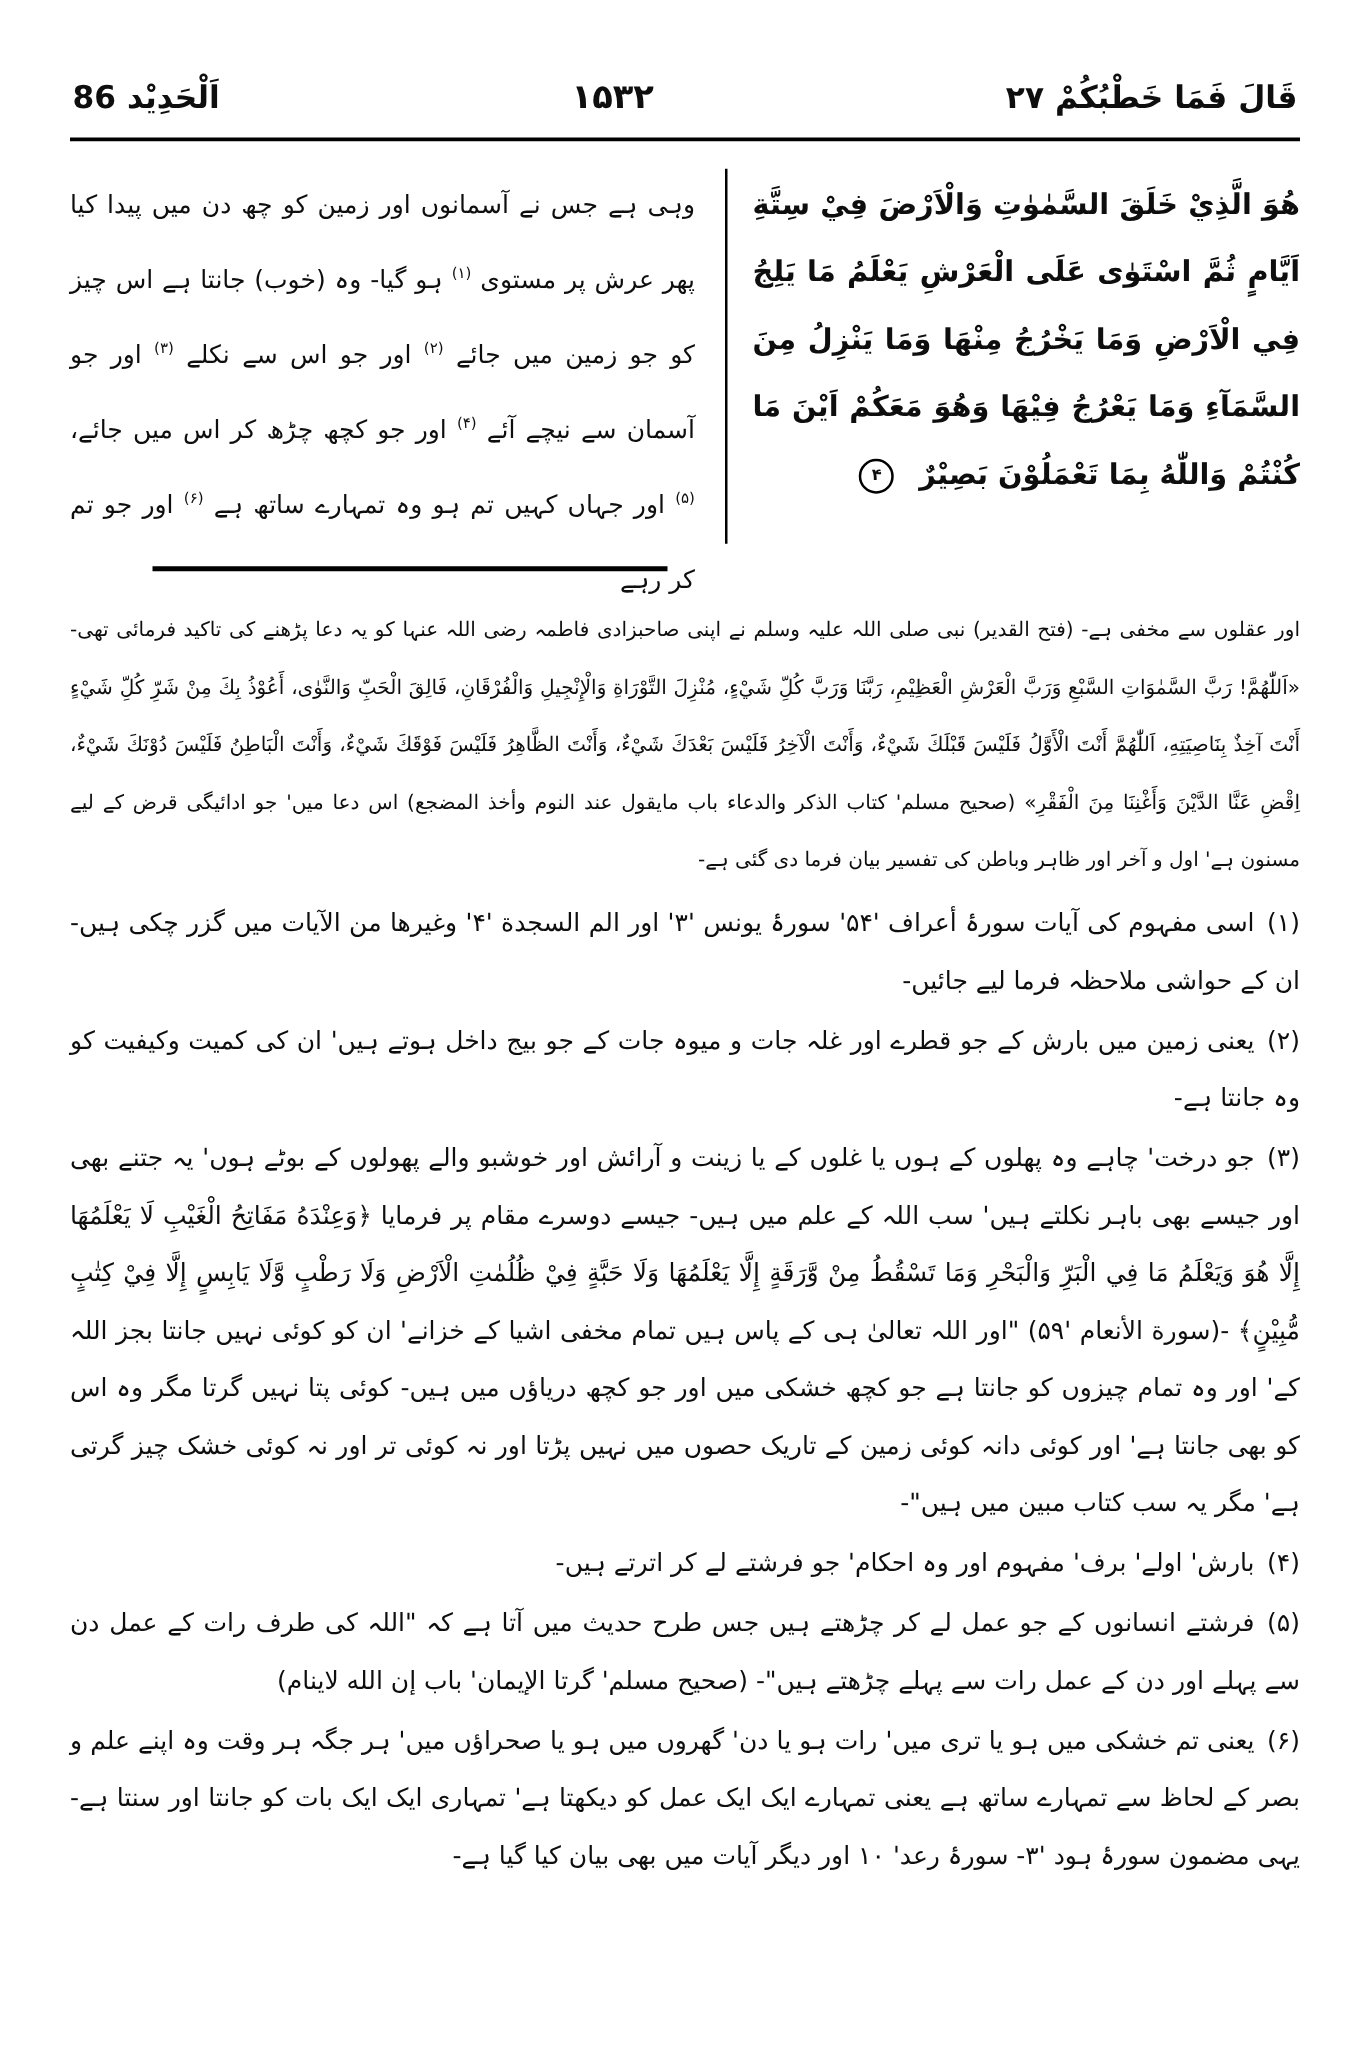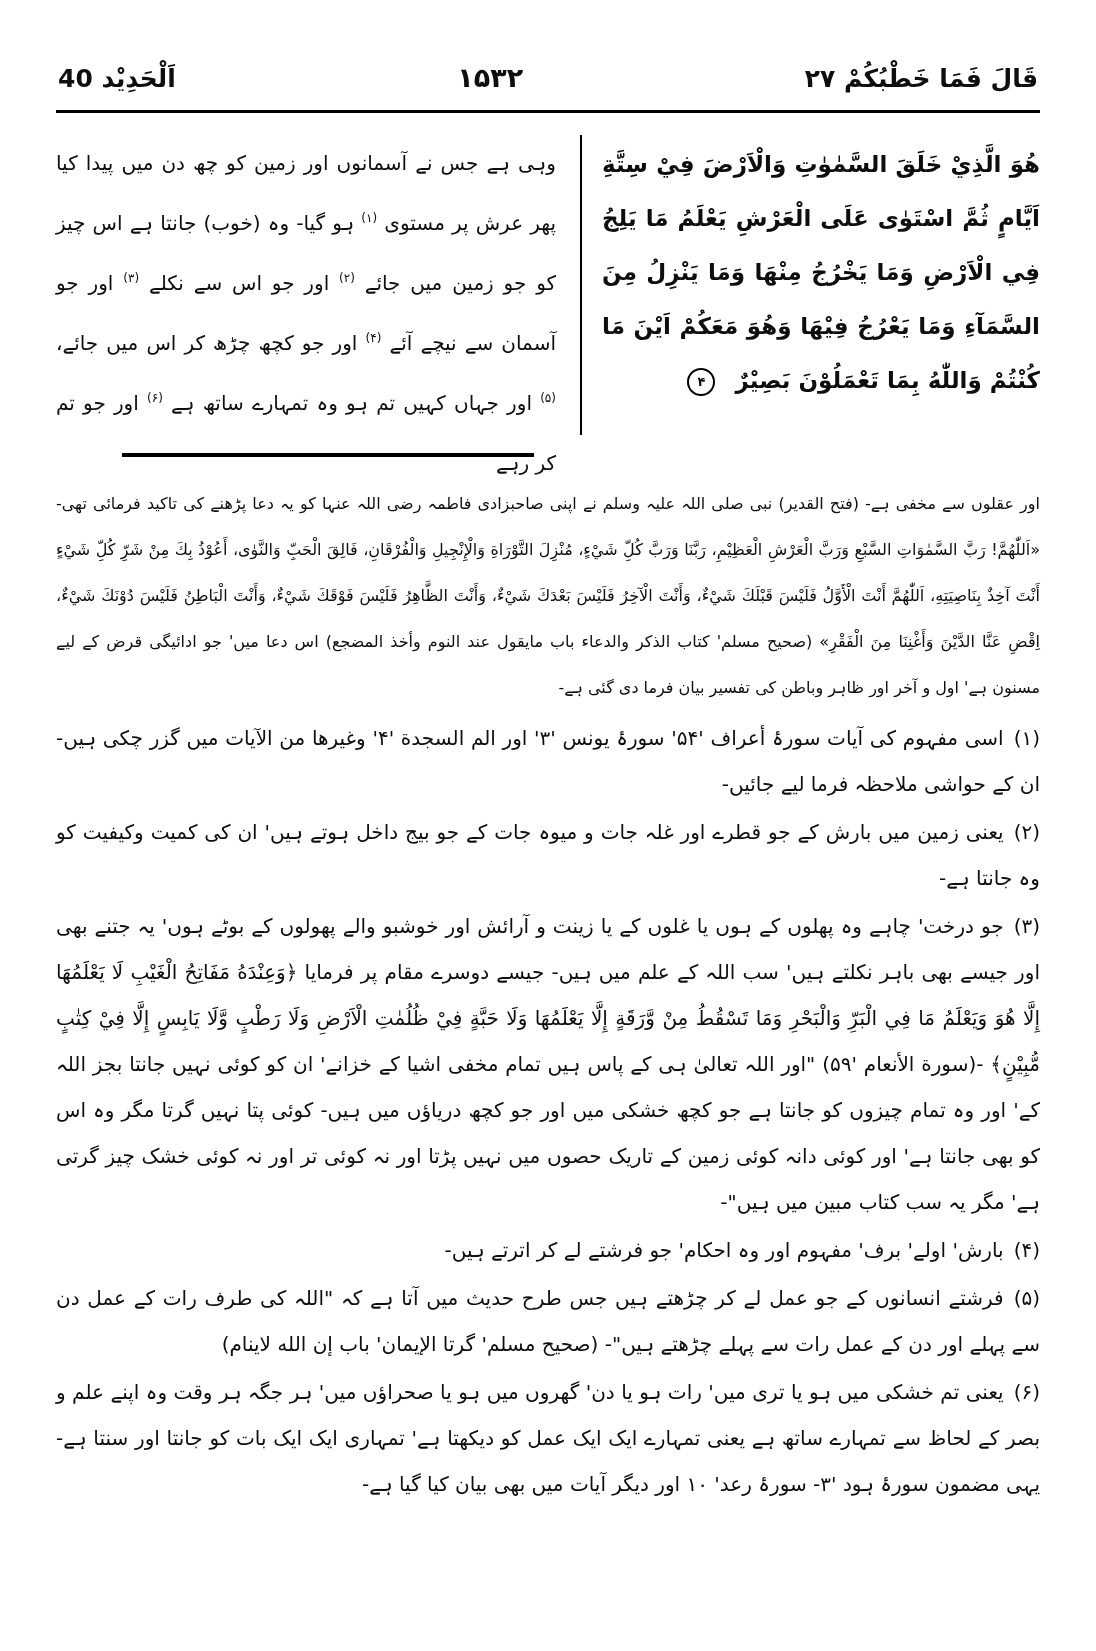--- a/index.html
+++ b/index.html
@@ -35,21 +35,21 @@
   sup.fnref{font-size:0.6em;vertical-align:super;line-height:0;}
 </style>
 </head>
 <body>
 
 <div class="page">
 
   <header class="header">
     <div class="hdr right">قَالَ فَمَا خَطْبُكُمْ ۲۷</div>
     <div class="hdr center">۱۵۳۲</div>
-    <div class="hdr left">اَلْحَدِيْد 40</div>
+    <div class="hdr left">اَلْحَدِيْد 86</div>
   </header>
 
   <div class="header-rule"></div>
 
   <section class="verse-section">
     <div class="arabic-col">
       <span>هُوَ الَّذِيْ خَلَقَ السَّمٰوٰتِ وَالْاَرْضَ فِيْ سِتَّةِ اَيَّامٍ ثُمَّ اسْتَوٰى عَلَى الْعَرْشِ يَعْلَمُ مَا يَلِجُ فِي الْاَرْضِ وَمَا يَخْرُجُ مِنْهَا وَمَا يَنْزِلُ مِنَ السَّمَآءِ وَمَا يَعْرُجُ فِيْهَا وَهُوَ مَعَكُمْ اَيْنَ مَا كُنْتُمْ وَاللّٰهُ بِمَا تَعْمَلُوْنَ بَصِيْرٌ</span>
       <span class="verse-num">۴</span>
     </div>
     <div class="col-divider"></div>

